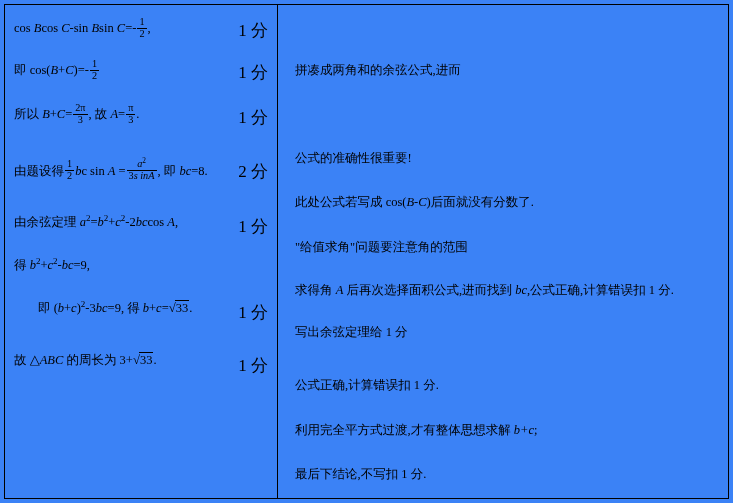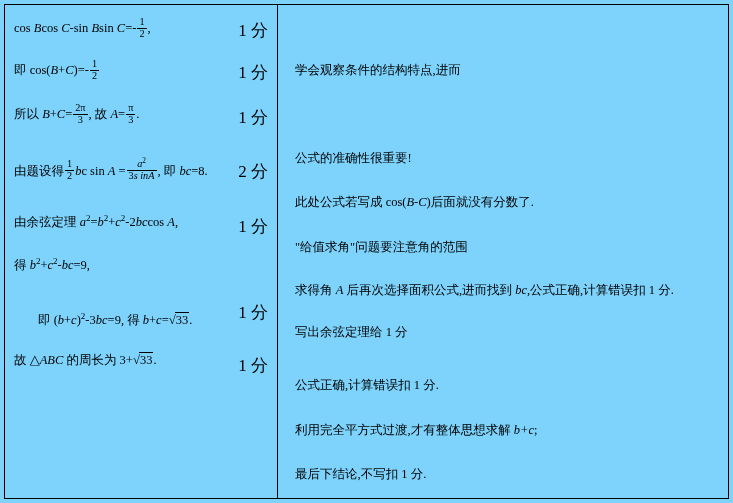--- a/index.html
+++ b/index.html
@@ -9,21 +9,21 @@
   }
   body {
     font-family: "Liberation Serif", serif;
     color: #000000;
   }
   .page {
     position: relative;
     width: 733px;
     height: 503px;
     box-sizing: border-box;
-    background: #7dd3fc;
+    background: #3b82f6;
     overflow: hidden;
   }
   .frame {
     position: absolute;
     left: 4px;
     top: 4px;
     width: 725px;
     height: 495px;
     box-sizing: border-box;
     border: 1px solid #000000;
@@ -121,34 +121,34 @@
 
       <div class="step" style="top:208px;">
         <span class="txt">由余弦定理 <span class="it">a</span><span class="sup">2</span>=<span class="it">b</span><span class="sup">2</span>+<span class="it">c</span><span class="sup">2</span>-2<span class="it">bc</span>cos <span class="it">A</span>,</span>
       </div>
       <div class="mark" style="top:210px;">1 分</div>
 
       <div class="step" style="top:251px;">
         <span class="txt">得 <span class="it">b</span><span class="sup">2</span>+<span class="it">c</span><span class="sup">2</span>-<span class="it">bc</span>=9,</span>
       </div>
 
-      <div class="step" style="top:306px;padding-left:24px;">
+      <div class="step" style="top:294px;padding-left:24px;">
         <span class="txt">即 (<span class="it">b</span>+<span class="it">c</span>)<span class="sup">2</span>-3<span class="it">bc</span>=9, 得 <span class="it">b</span>+<span class="it">c</span>=<span class="radsym">√</span><span class="rad">33</span>.</span>
       </div>
       <div class="mark" style="top:296px;">1 分</div>
 
       <div class="step" style="top:347px;">
         <span class="txt">故 <span class="tri">△</span><span class="it">ABC</span> 的周长为 3+<span class="radsym">√</span><span class="rad">33</span>.</span>
       </div>
       <div class="mark" style="top:349px;">1 分</div>
 
     </div>
 
     <div class="col-right">
-      <div class="note" style="top:57px;">学会观察条件的结构特点,进而</div>
+      <div class="note" style="top:57px;">拼凑成两角和的余弦公式,进而</div>
       <div class="note" style="top:189px;">此处公式若写成 cos(<span class="it">B-C</span>)后面就没有分数了.</div>
       <div class="note" style="top:145px;">公式的准确性很重要!</div>
       <div class="note" style="top:234px;">"给值求角"问题要注意角的范围</div>
       <div class="note" style="top:277px;">求得角 <span class="it">A</span> 后再次选择面积公式,进而找到 <span class="it">bc</span>,公式正确,计算错误扣 1 分.</div>
       <div class="note" style="top:319px;">写出余弦定理给 1 分</div>
       <div class="note" style="top:372px;">公式正确,计算错误扣 1 分.</div>
       <div class="note" style="top:417px;">利用完全平方式过渡,才有整体思想求解 <span class="it">b+c</span>;</div>
       <div class="note" style="top:461px;">最后下结论,不写扣 1 分.</div>
     </div>
 

